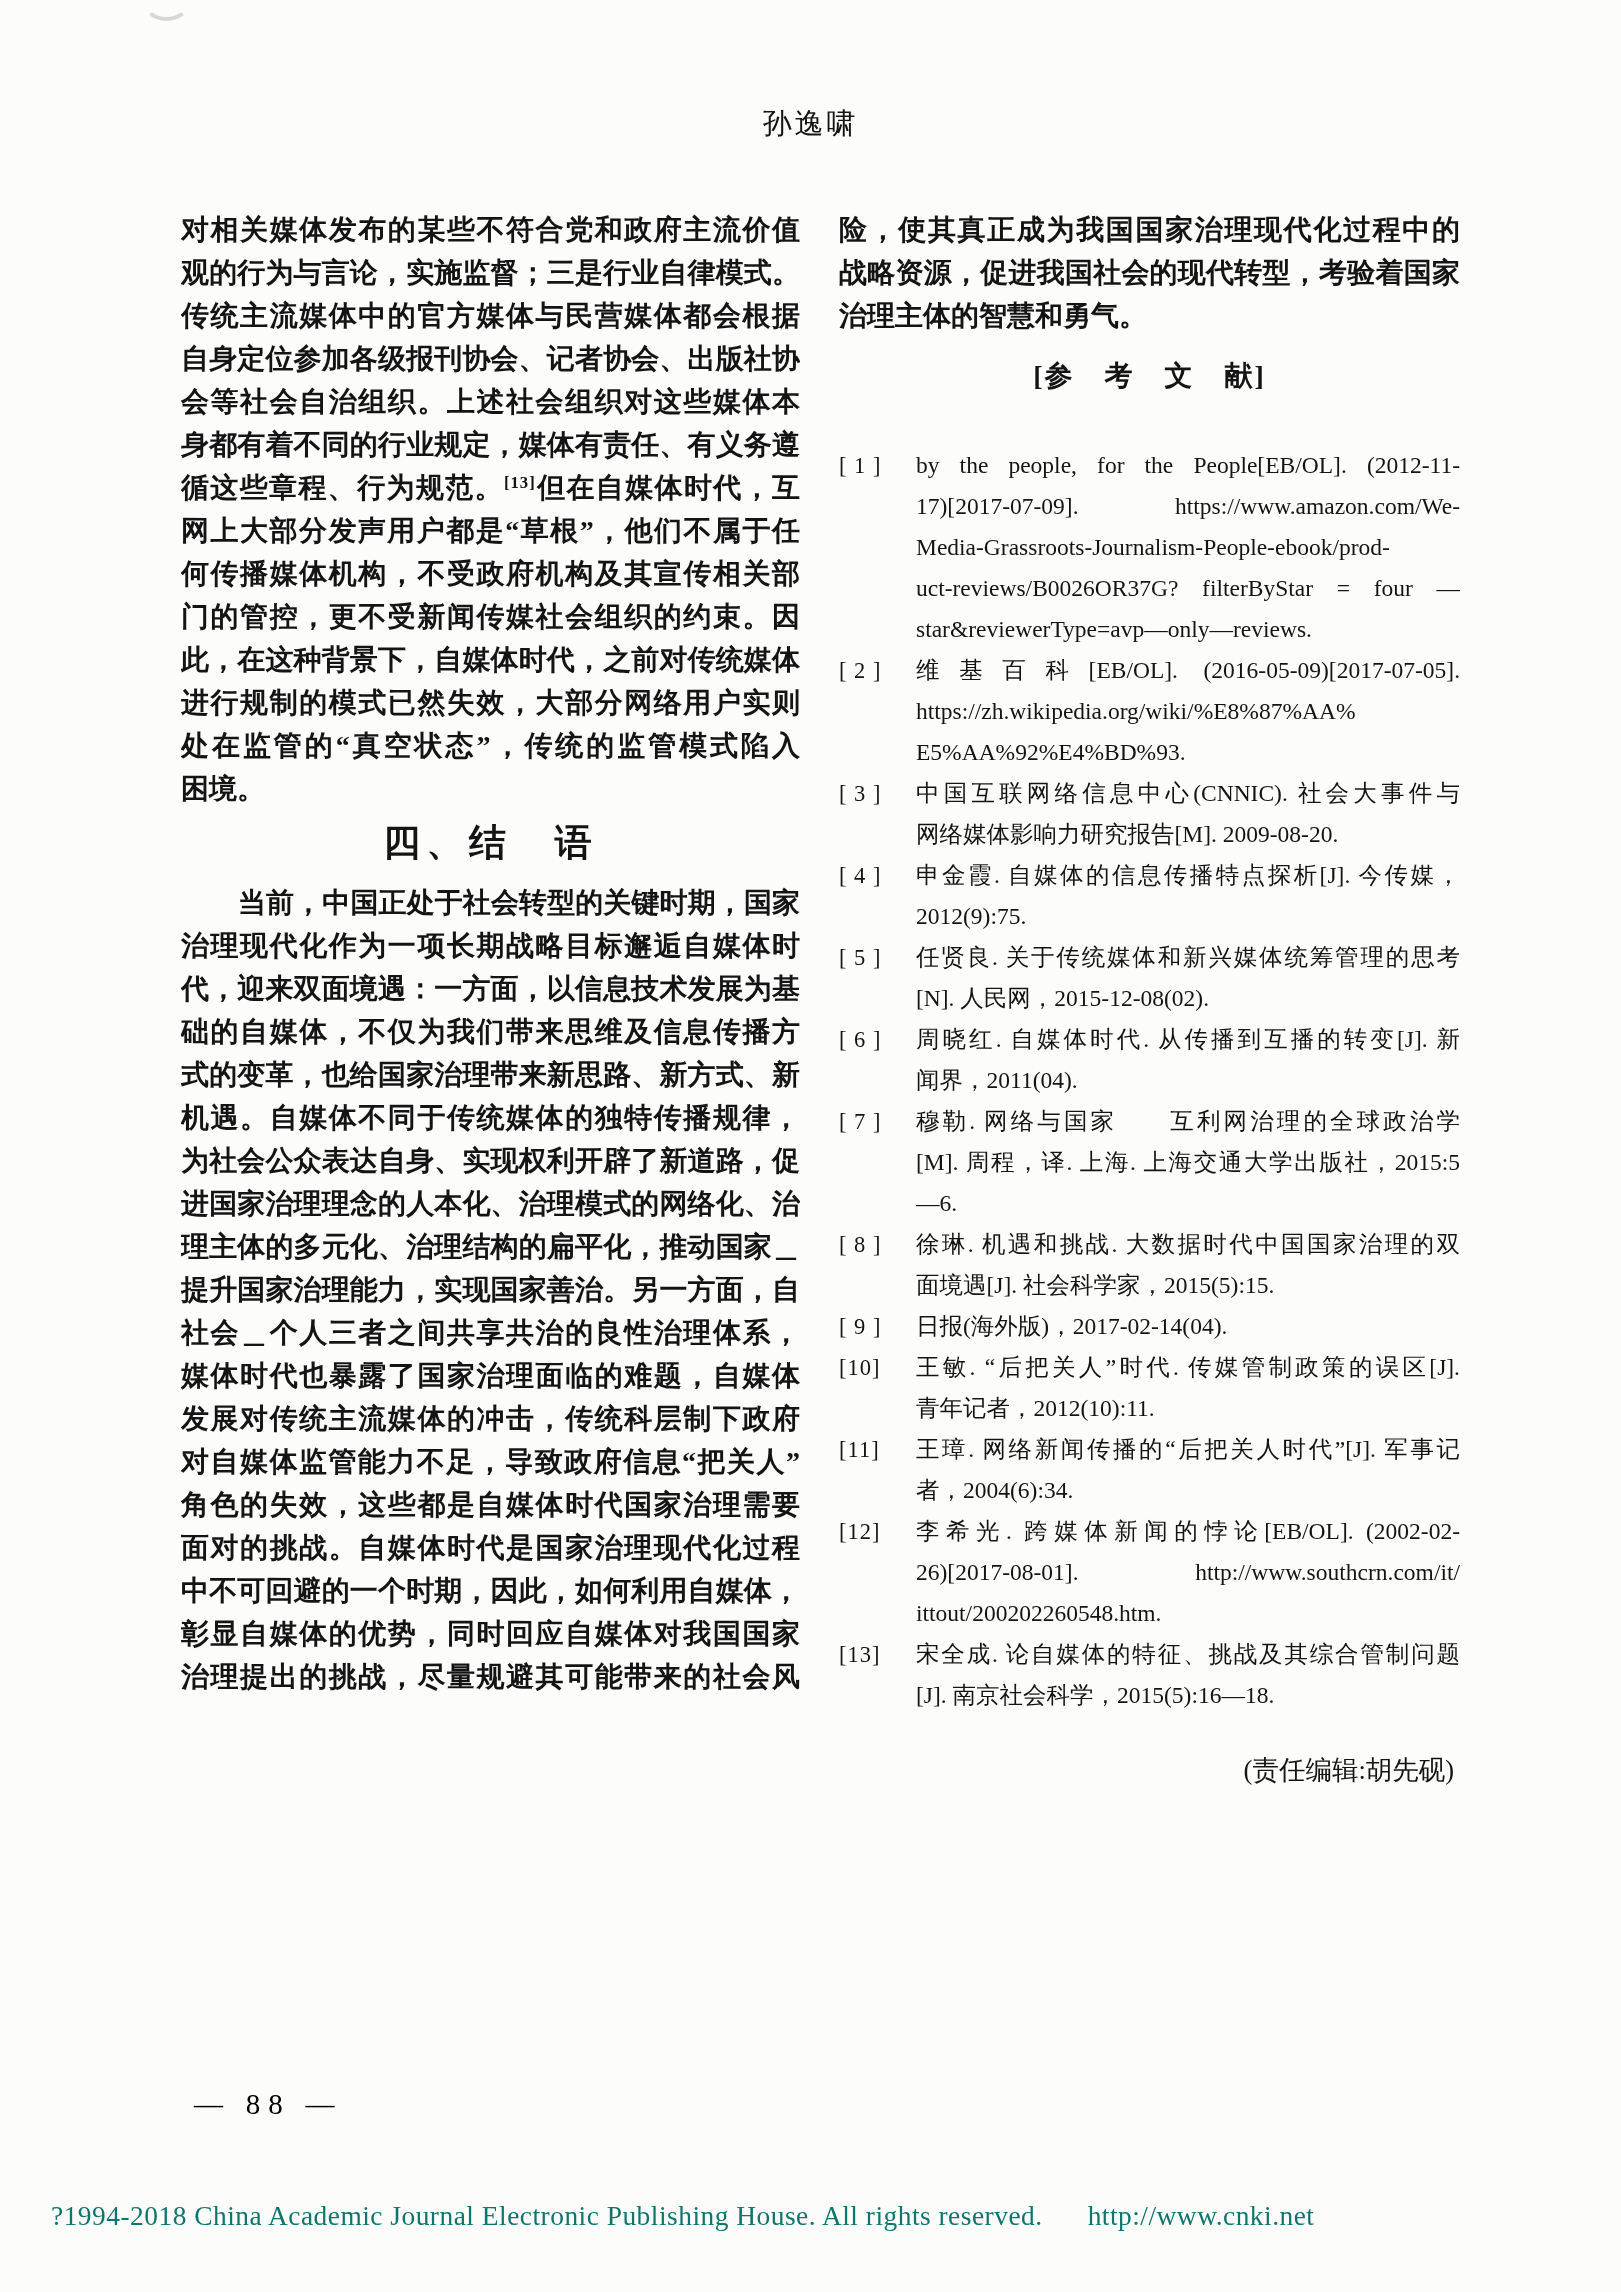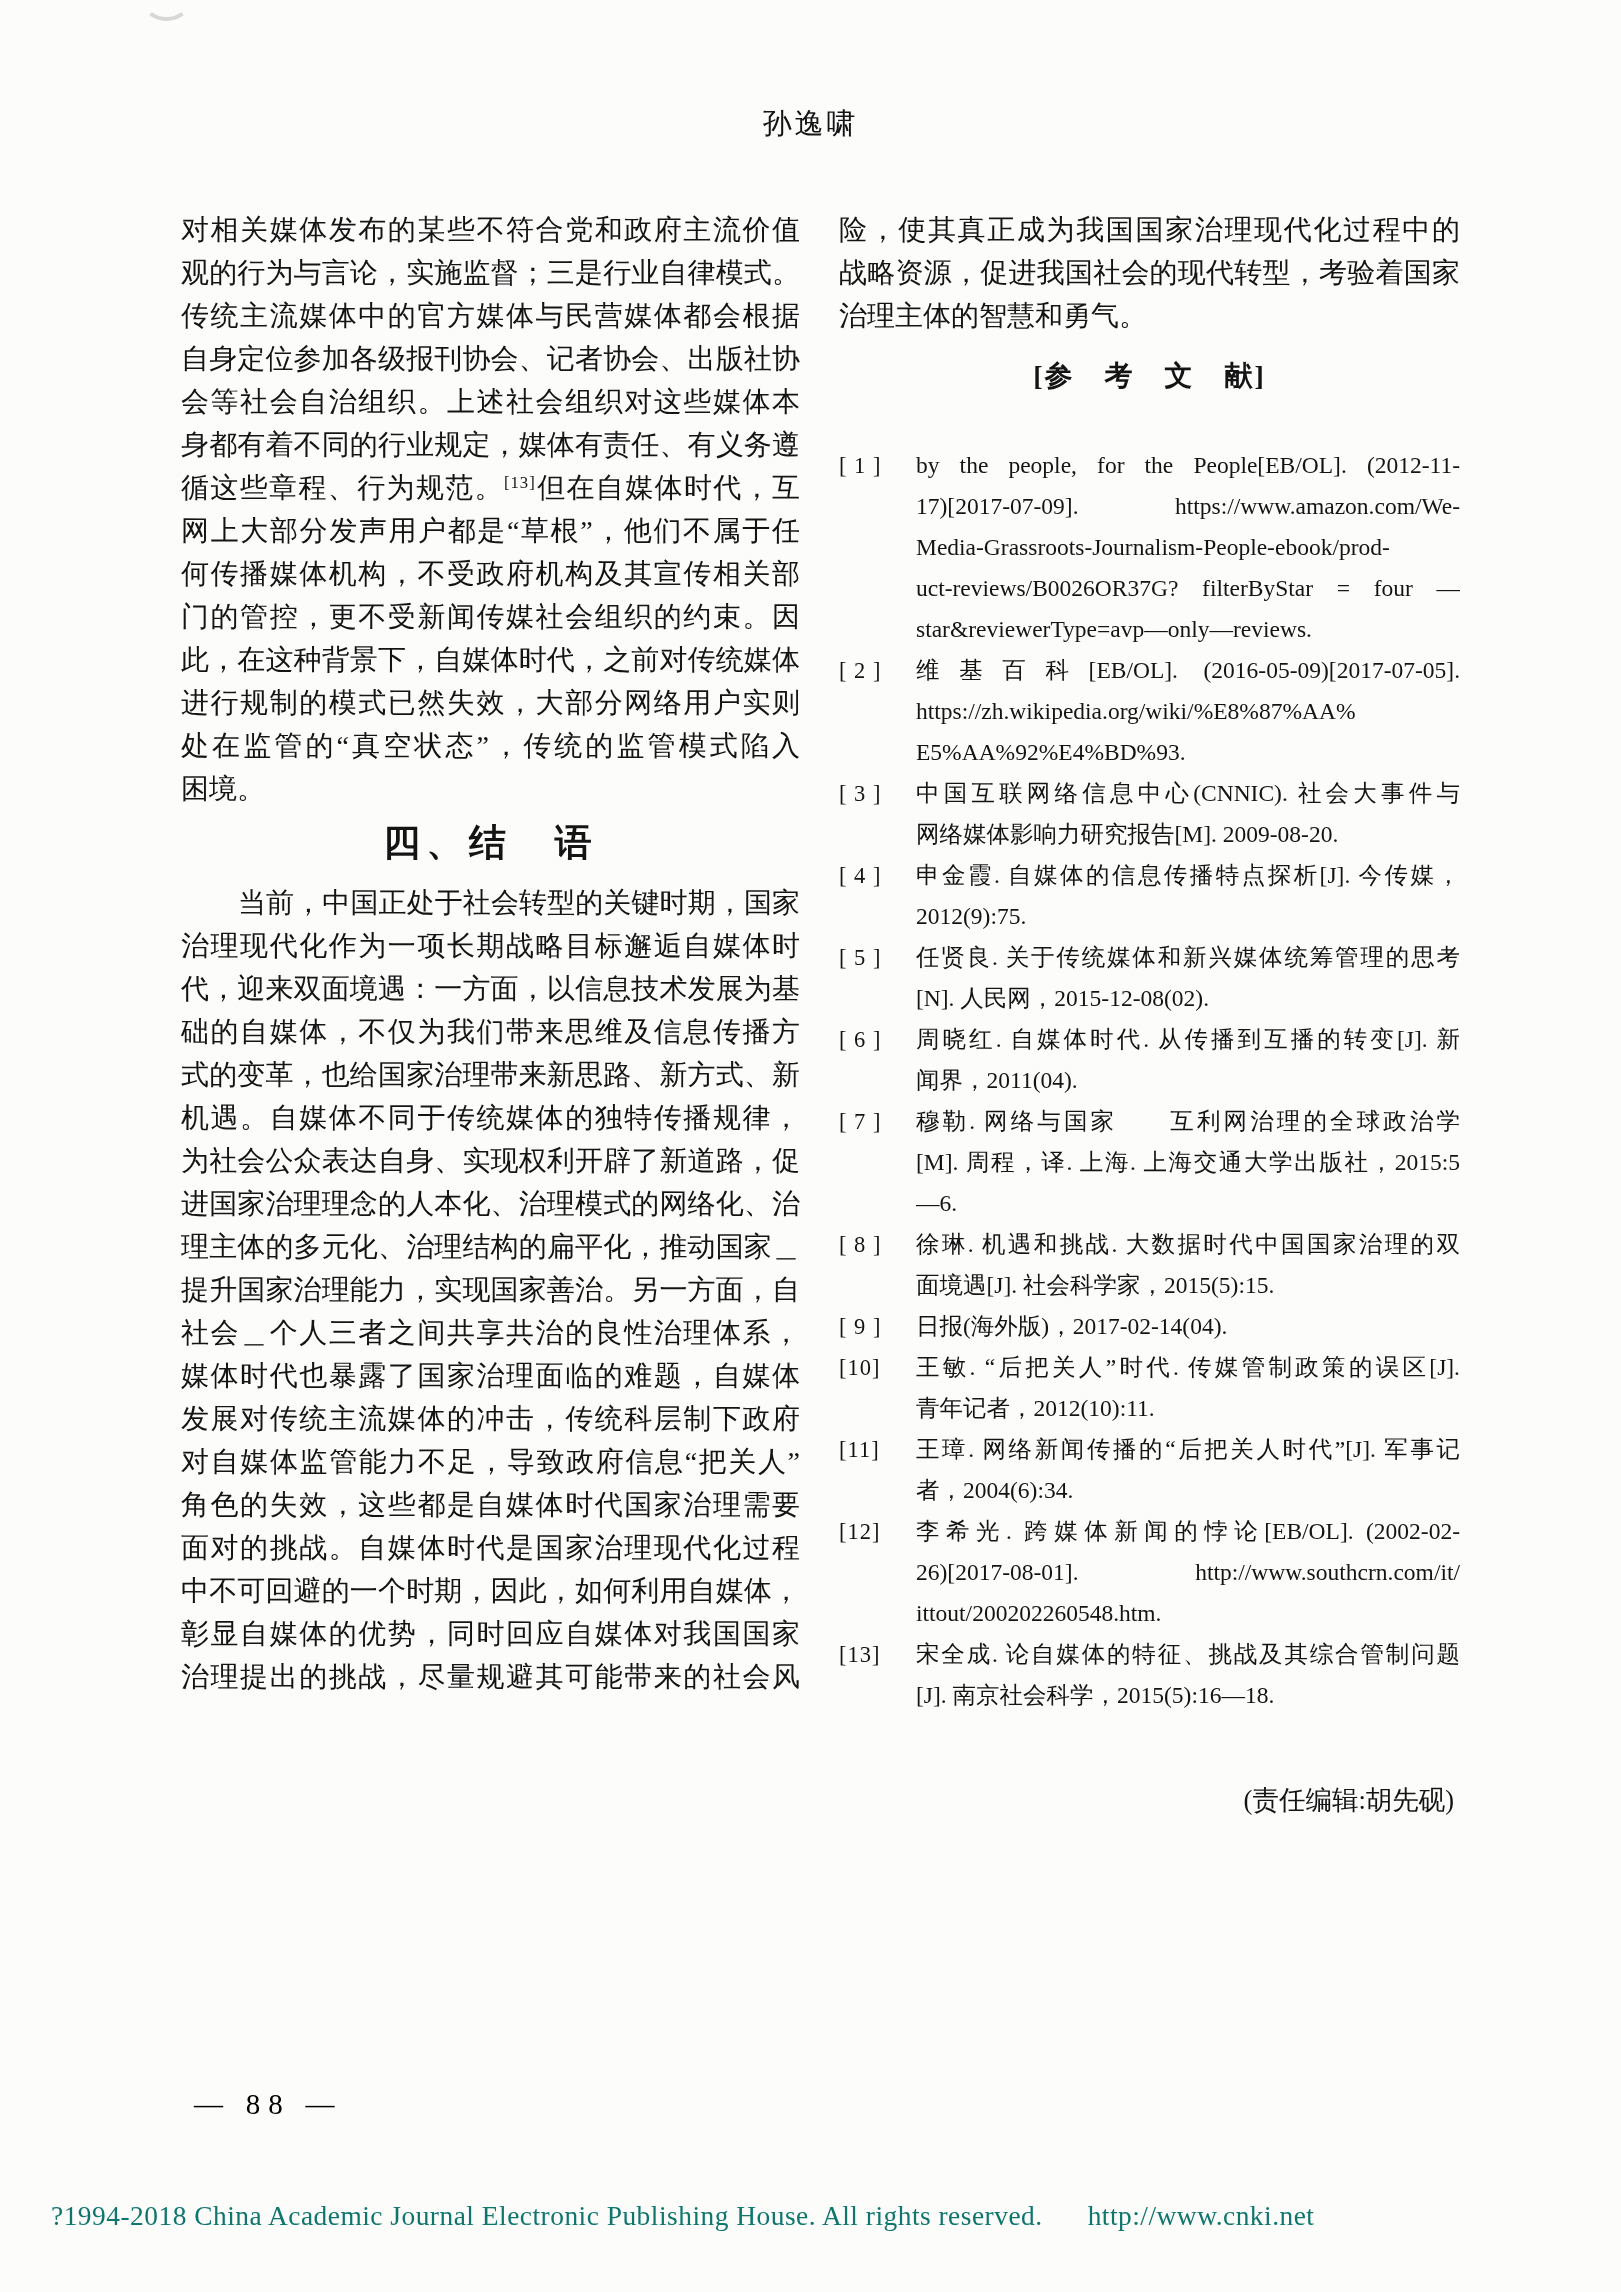--- a/index.html
+++ b/index.html
@@ -22,20 +22,21 @@
     border-top-color:transparent;border-left-color:transparent;border-right-color:transparent;
     opacity:.55;
   }
   .col{position:absolute;top:208px;}
   .col-left{left:181px;width:619px;}
   .col-right{left:839px;width:621px;}
   .line{
     font-size:28px;line-height:43px;height:43px;overflow:hidden;
     text-align:justify;text-align-last:justify;text-justify:inter-character;
     white-space:normal;
+    font-weight:bold;
   }
   .line.short{text-align-last:left;}
   .line.indent{text-indent:57px;}
   sup.cite{font-size:16.7px;line-height:0;vertical-align:8.8px;letter-spacing:1px;}
   .section-heading{
     text-align:center;font-size:37px;font-weight:bold;
     line-height:53px;height:53px;margin-top:5.9px;margin-bottom:11.8px;
     letter-spacing:5.9px;
   }
   .ref-heading{
@@ -48,21 +49,21 @@
     flex:0 0 77px;width:77px;font-size:22.5px;line-height:41px;
     letter-spacing:1px;
   }
   .ref-content{flex:1;min-width:0;}
   .ref-line{
     font-size:23.5px;line-height:41px;height:41px;overflow:hidden;
     text-align:justify;text-align-last:justify;text-justify:inter-character;
   }
   .ref-line.short{text-align-last:left;}
   .editor-note{
-    margin-top:65px;text-align:right;font-size:26.5px;line-height:39px;
+    margin-top:35px;text-align:right;font-size:26.5px;line-height:39px;
     padding-right:5.9px;
   }
   .pagenum{
     position:absolute;left:194px;top:2088px;
     font-size:29px;letter-spacing:7.8px;color:#000000;
   }
   .copyright{
     position:absolute;left:51px;top:2201px;width:1529px;
     font-size:27.4px;color:#0f766e;letter-spacing:0.5px;
   }

